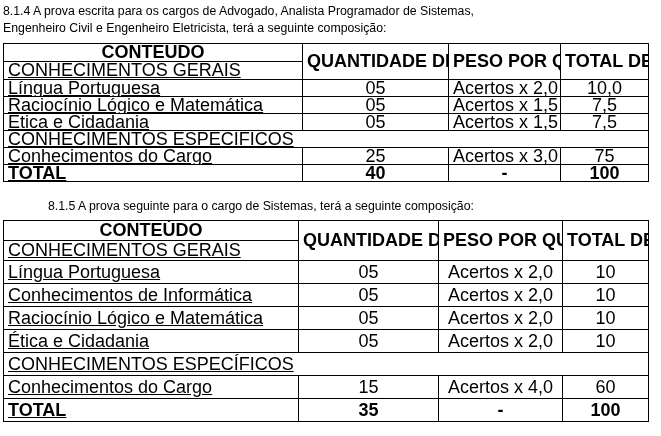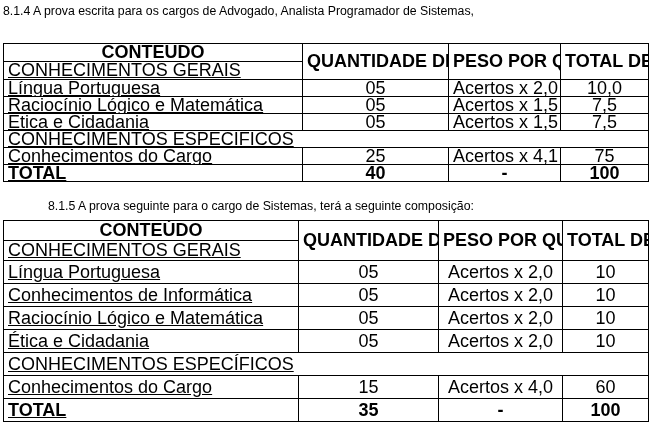--- a/index.html
+++ b/index.html
@@ -81,20 +81,21 @@
   #table-2 .hcell { height: 19px; line-height: 19px; }
 
   
   .nb { border-bottom: none !important; }
 </style>
 </head>
 <body>
 
 <div class="intro" id="intro-1">
   <span>8.1.4 A prova escrita para os cargos de </span><span class="b">Advogado, Analista Programador de Sistemas,</span>
+  <div class="last-line"><span class="b">Engenheiro Civil e Engenheiro Eletricista,</span><span> terá a seguinte composição:</span></div>
 </div>
 
 <table class="comp" id="table-1">
   <colgroup>
     <col style="width:299px">
     <col style="width:146px">
     <col style="width:112px">
     <col style="width:88px">
   </colgroup>
   <tbody>
@@ -124,21 +125,21 @@
       <td class="ctr">05</td>
       <td class="ctr">Acertos x 1,5</td>
       <td class="ctr">7,5</td>
     </tr>
     <tr>
       <td class="lft" colspan="4">CONHECIMENTOS ESPECÍFICOS</td>
     </tr>
     <tr>
       <td class="lft">Conhecimentos do Cargo</td>
       <td class="ctr">25</td>
-      <td class="ctr">Acertos x 4,1</td>
+      <td class="ctr">Acertos x 3,0</td>
       <td class="ctr">75</td>
     </tr>
     <tr>
       <td class="lft bold">TOTAL</td>
       <td class="ctr bold">40</td>
       <td class="ctr bold">-</td>
       <td class="ctr bold">100</td>
     </tr>
   </tbody>
 </table>

